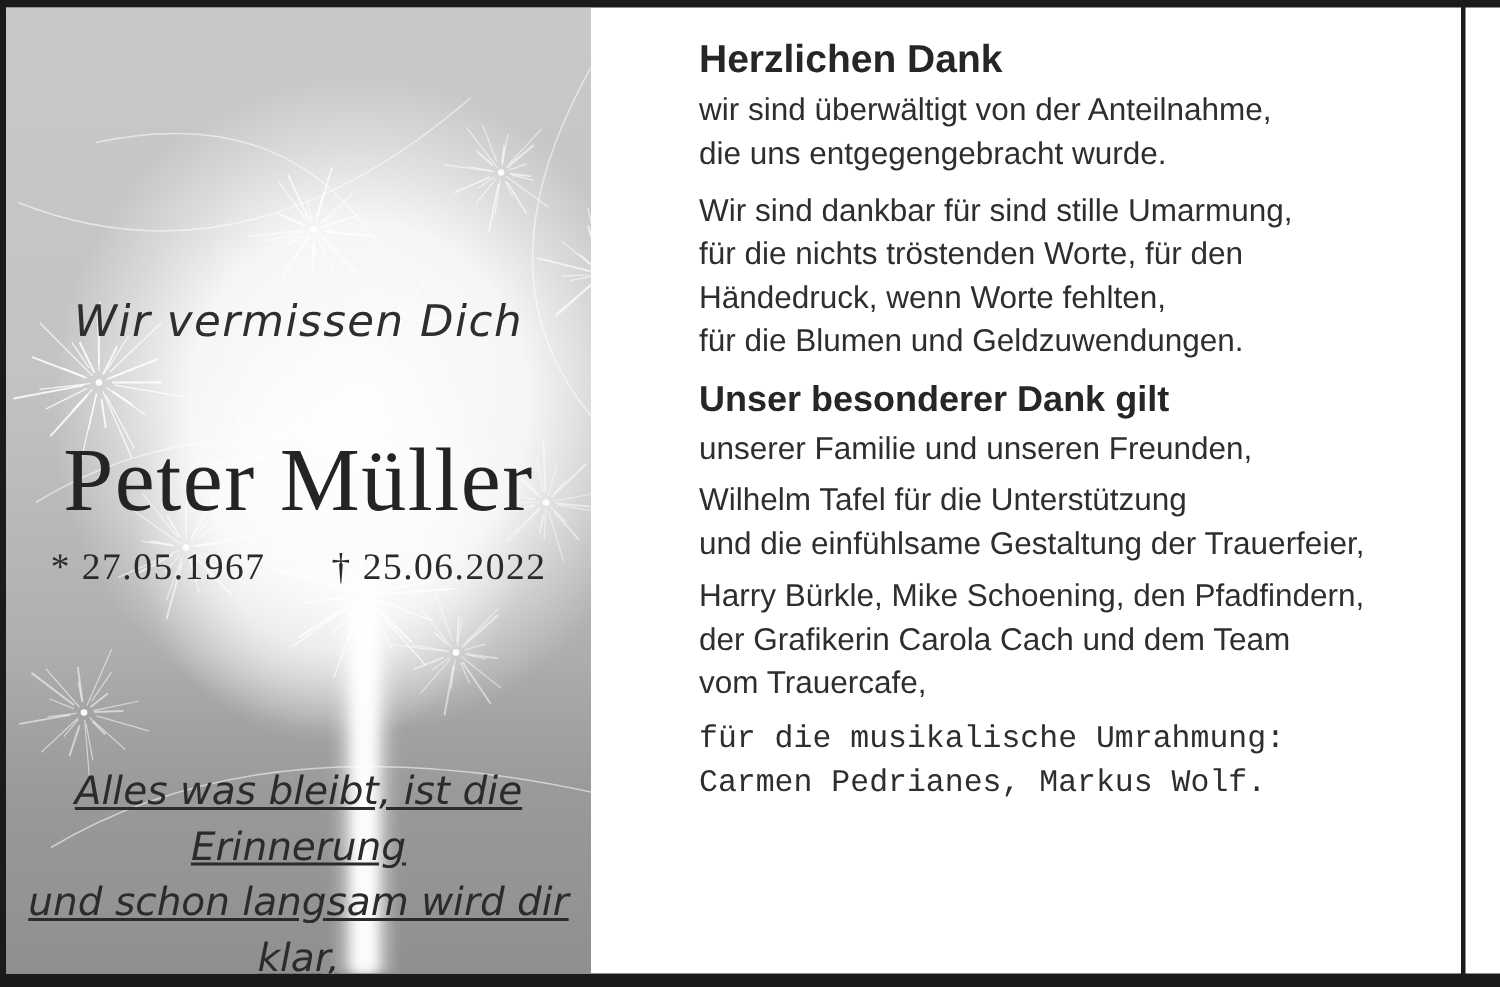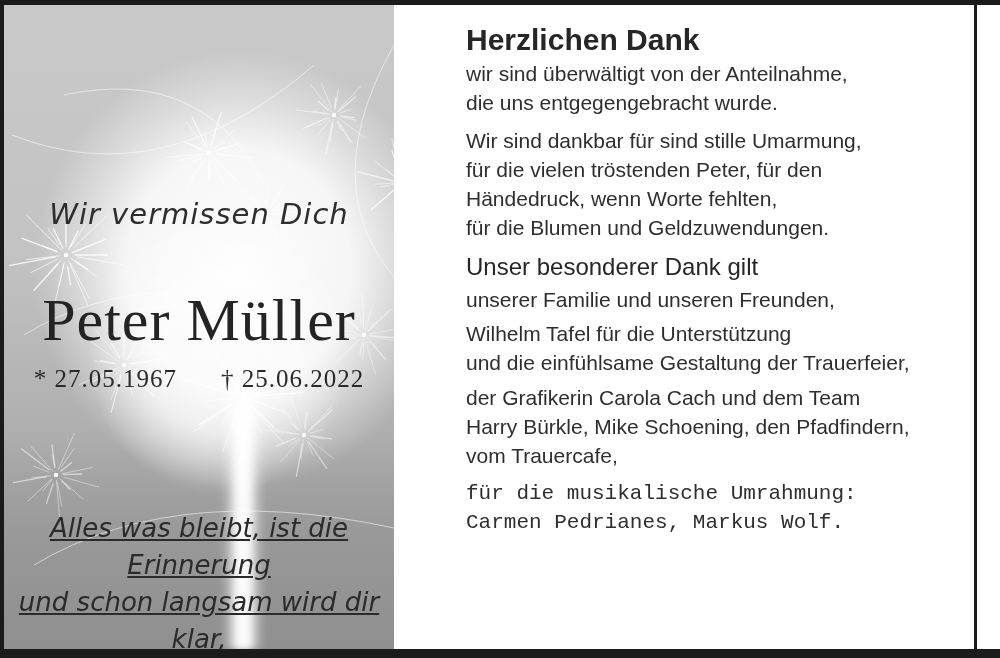--- a/index.html
+++ b/index.html
@@ -19,22 +19,22 @@
   .overlay{position:absolute;left:0;right:0;text-align:center;color:#2e2e2e;}
   .dedication{top:192px;font:italic 29px "DejaVu Sans",cursive;letter-spacing:1px;}
   .name{top:281px;font:400 60px "Liberation Serif",serif;letter-spacing:1px;color:#242424;}
   .dates{top:360px;font:25px "Liberation Serif",serif;color:#2a2a2a;letter-spacing:1px;}
   .dates .birth{margin-right:44px;}
   .verse{top:505px;font:italic 26px "DejaVu Sans",cursive;line-height:37px;color:#2b2b2b;text-decoration:underline;}
 
   
   .thanks{position:absolute;left:466px;top:24px;width:500px;color:#2e2e2e;
           font-size:21px;line-height:29px;}
-  .thanks h1{font-size:30px;line-height:31px;margin:0 0 4px;font-weight:bold;color:#262626;}
-  .thanks h2{font-size:24px;line-height:29px;margin:0 0 4px;font-weight:normal;color:#262626;}
+  .thanks h1{font-size:26px;line-height:31px;margin:0 0 4px;font-weight:bold;color:#262626;}
+  .thanks h2{font-size:24px;line-height:29px;margin:0 0 4px;font-weight:bold;color:#262626;}
   .para{margin:0;}
   .mb5{margin-bottom:5px;} .mb6{margin-bottom:6px;} .mb9{margin-bottom:9px;}
   .mb10{margin-bottom:10px;} .mb14{margin-bottom:14px;font-family:Liberation Mono, monospace;}
   .signatures{margin-left:222px;line-height:31px;}
 </style>
 </head>
 <body>
 
 <div class="stage">
 
@@ -352,39 +352,39 @@
   <div class="thanks">
     <h1>Herzlichen Dank</h1>
 
     <div class="para mb9">
       <div>wir sind überwältigt von der Anteilnahme,</div>
       <div>die uns entgegengebracht wurde.</div>
     </div>
 
     <div class="para mb10">
       <div>Wir sind dankbar für sind stille Umarmung,</div>
-      <div>für die vielen tröstenden Peter, für den</div>
+      <div>für die nichts tröstenden Worte, für den</div>
       <div>Händedruck, wenn Worte fehlten,</div>
       <div>für die Blumen und Geldzuwendungen.</div>
     </div>
 
     <h2>Unser besonderer Dank gilt</h2>
 
     <div class="para mb5">
       <div>unserer Familie und unseren Freunden,</div>
     </div>
 
     <div class="para mb6">
       <div>Wilhelm Tafel für die Unterstützung</div>
       <div>und die einfühlsame Gestaltung der Trauerfeier,</div>
     </div>
 
     <div class="para mb9">
+      <div>Harry Bürkle, Mike Schoening, den Pfadfindern,</div>
       <div>der Grafikerin Carola Cach und dem Team</div>
-      <div>Harry Bürkle, Mike Schoening, den Pfadfindern,</div>
       <div>vom Trauercafe,</div>
     </div>
 
     <div class="para mb14">
       <div>für die musikalische Umrahmung:</div>
       <div>Carmen Pedrianes, Markus Wolf.</div>
     </div>
 
   </div>
 

